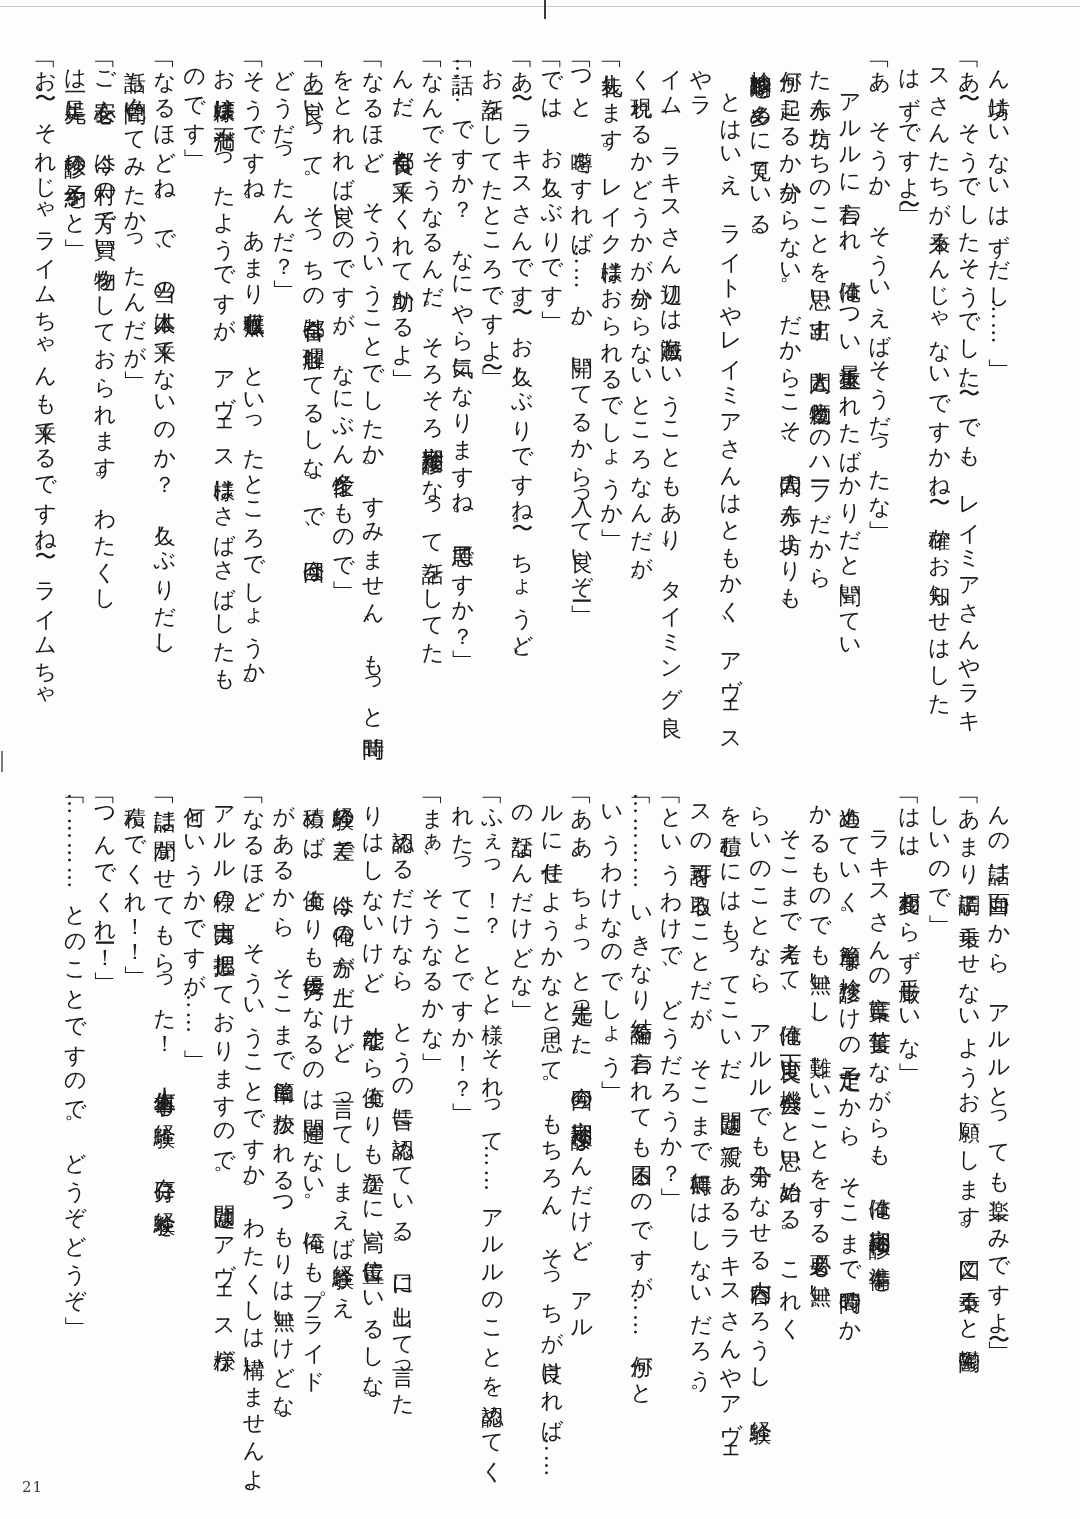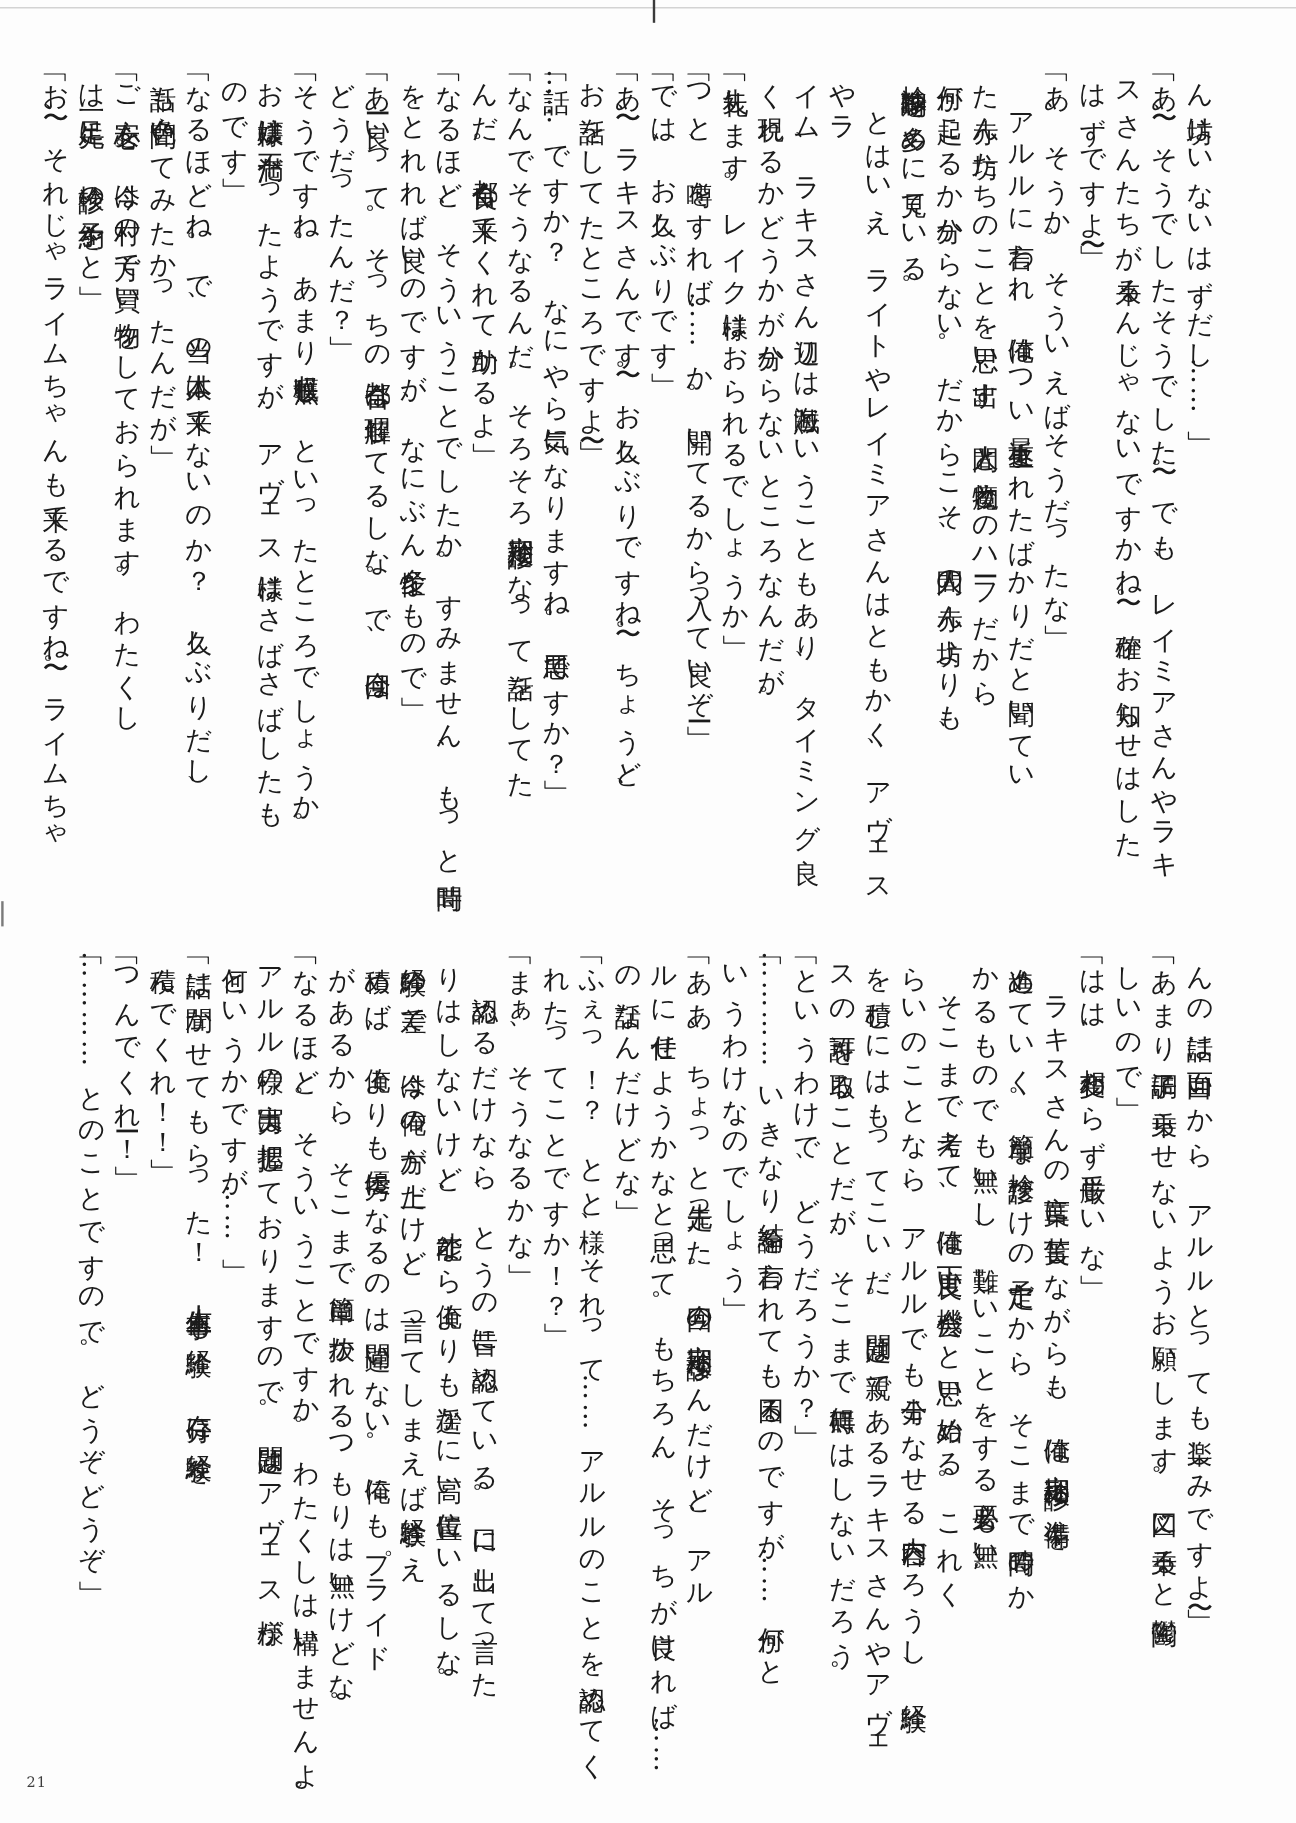--- a/index.html
+++ b/index.html
@@ -40,21 +40,21 @@
     color: #1b1b1b;
     font-size: 22px;
     line-height: 29.8px;      
   }
   #block-top    { top: 54px;  height: 694px; letter-spacing: 1.8px; }
   #block-bottom { top: 790px; height: 718px; letter-spacing: 2.6px; }
   .vcol { height: 100%; }
   .vcol.indent { text-indent: 24.2px; }
   .page-number {
     position: absolute; left: 22px; top: 1478px;
-    font-size: 12px; color: #3c3c3c;
+    font-size: 15px; color: #3c3c3c;
     letter-spacing: 1px;
     text-align: center;
   }
 </style>
 </head>
 <body>
 
 <div class="page">
   <div class="top-rule"></div>
   <div class="center-trim-mark"></div>

